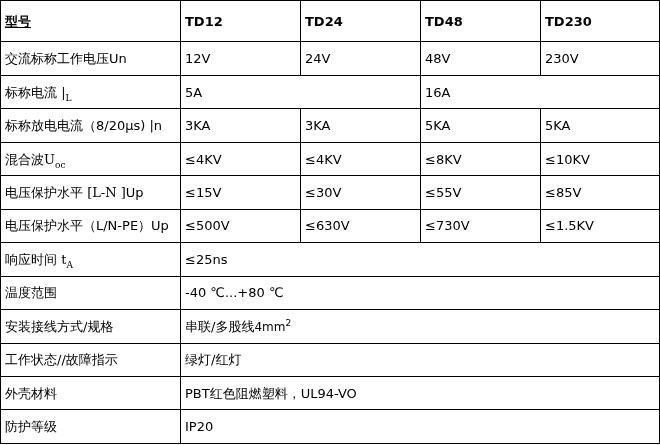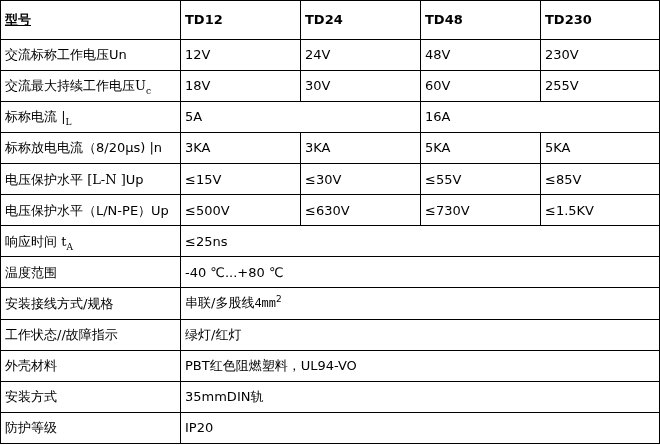--- a/index.html
+++ b/index.html
@@ -41,21 +41,21 @@
     font-family: "DejaVu Serif", "Liberation Serif", serif;
   }
   sub {
     font-size: 9px;
     line-height: 0;
   }
   sup {
     font-size: 9px;
     line-height: 0;
   }
-  .small-unit { font-size: 12px; font-family: Liberation Mono, monospace; }
+  .small-unit { font-size: 12px; }
 </style>
 </head>
 <body>
 
 <table>
   <colgroup>
     <col style="width:180px">
     <col style="width:120px">
     <col style="width:120px">
     <col style="width:120px">
@@ -72,43 +72,43 @@
   </tr>
 
   <tr>
     <td class="label">交流标称工作电压Un</td>
     <td class="val">12V</td>
     <td class="val">24V</td>
     <td class="val">48V</td>
     <td class="val">230V</td>
   </tr>
 
-  <tr>
-    <td class="label"><span>交流最大持续工作电压</span><span class="ser">U</span><sub class="ser">c</sub></td>
-    <td class="val">18V</td>
-    <td class="val">30V</td>
-    <td class="val">60V</td>
-    <td class="val">255V</td>
-  </tr>
 
   <tr>
     <td class="label"><span>标称电流 </span><span class="ser">|</span><sub class="ser">L</sub></td>
     <td class="val" colspan="2">5A</td>
     <td class="val" colspan="2">16A</td>
   </tr>
 
   <tr>
     <td class="label">标称放电电流（8/20μs) |n</td>
     <td class="val">3KA</td>
     <td class="val">3KA</td>
     <td class="val">5KA</td>
     <td class="val">5KA</td>
   </tr>
 
 
+  <tr>
+    <td class="label"><span>混合波</span><span class="ser">U</span><sub class="ser">oc</sub></td>
+    <td class="val">≤4KV</td>
+    <td class="val">≤4KV</td>
+    <td class="val">≤8KV</td>
+    <td class="val">≤10KV</td>
+  </tr>
 
   <tr>
     <td class="label"><span>电压保护水平 </span><span class="ser">[L-N ]</span><span>Up</span></td>
     <td class="val">≤15V</td>
     <td class="val">≤30V</td>
     <td class="val">≤55V</td>
     <td class="val">≤85V</td>
   </tr>
 
   <tr>
@@ -139,23 +139,19 @@
     <td class="label">工作状态//故障指示</td>
     <td class="val" colspan="4">绿灯/红灯</td>
   </tr>
 
   <tr>
     <td class="label">外壳材料</td>
     <td class="val" colspan="4">PBT红色阻燃塑料，UL94-VO</td>
   </tr>
 
 
-  <tr>
-    <td class="label">安装方式</td>
-    <td class="val" colspan="4">35mmDIN轨</td>
-  </tr>
 
   <tr>
     <td class="label">防护等级</td>
     <td class="val" colspan="4">IP20</td>
   </tr>
 </tbody>
   </table>
 
 </body></html>

